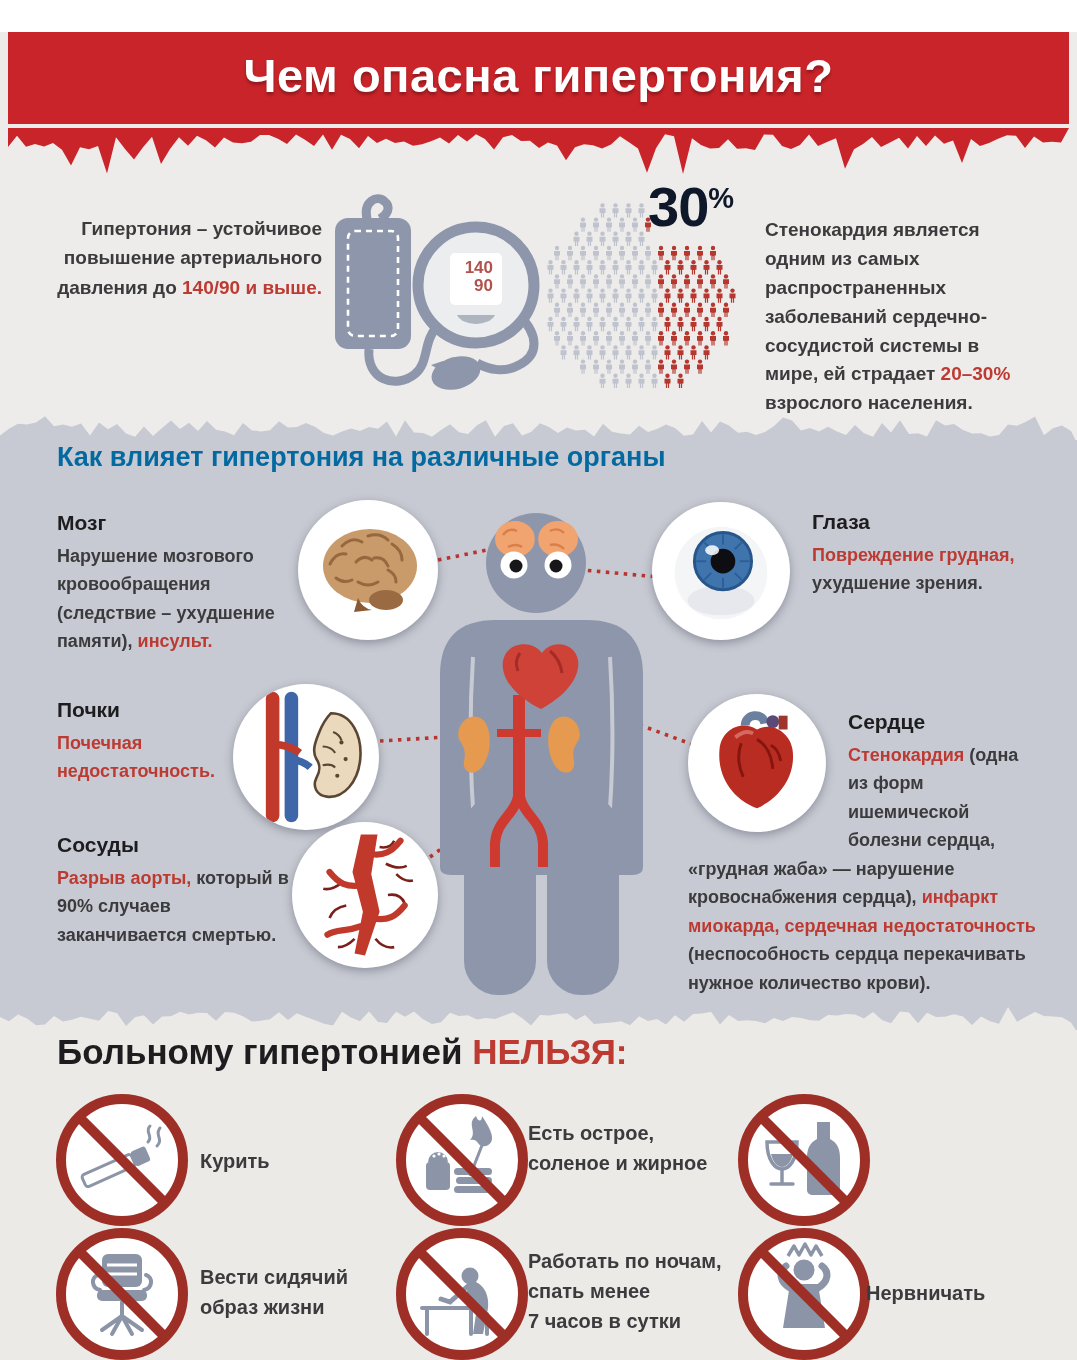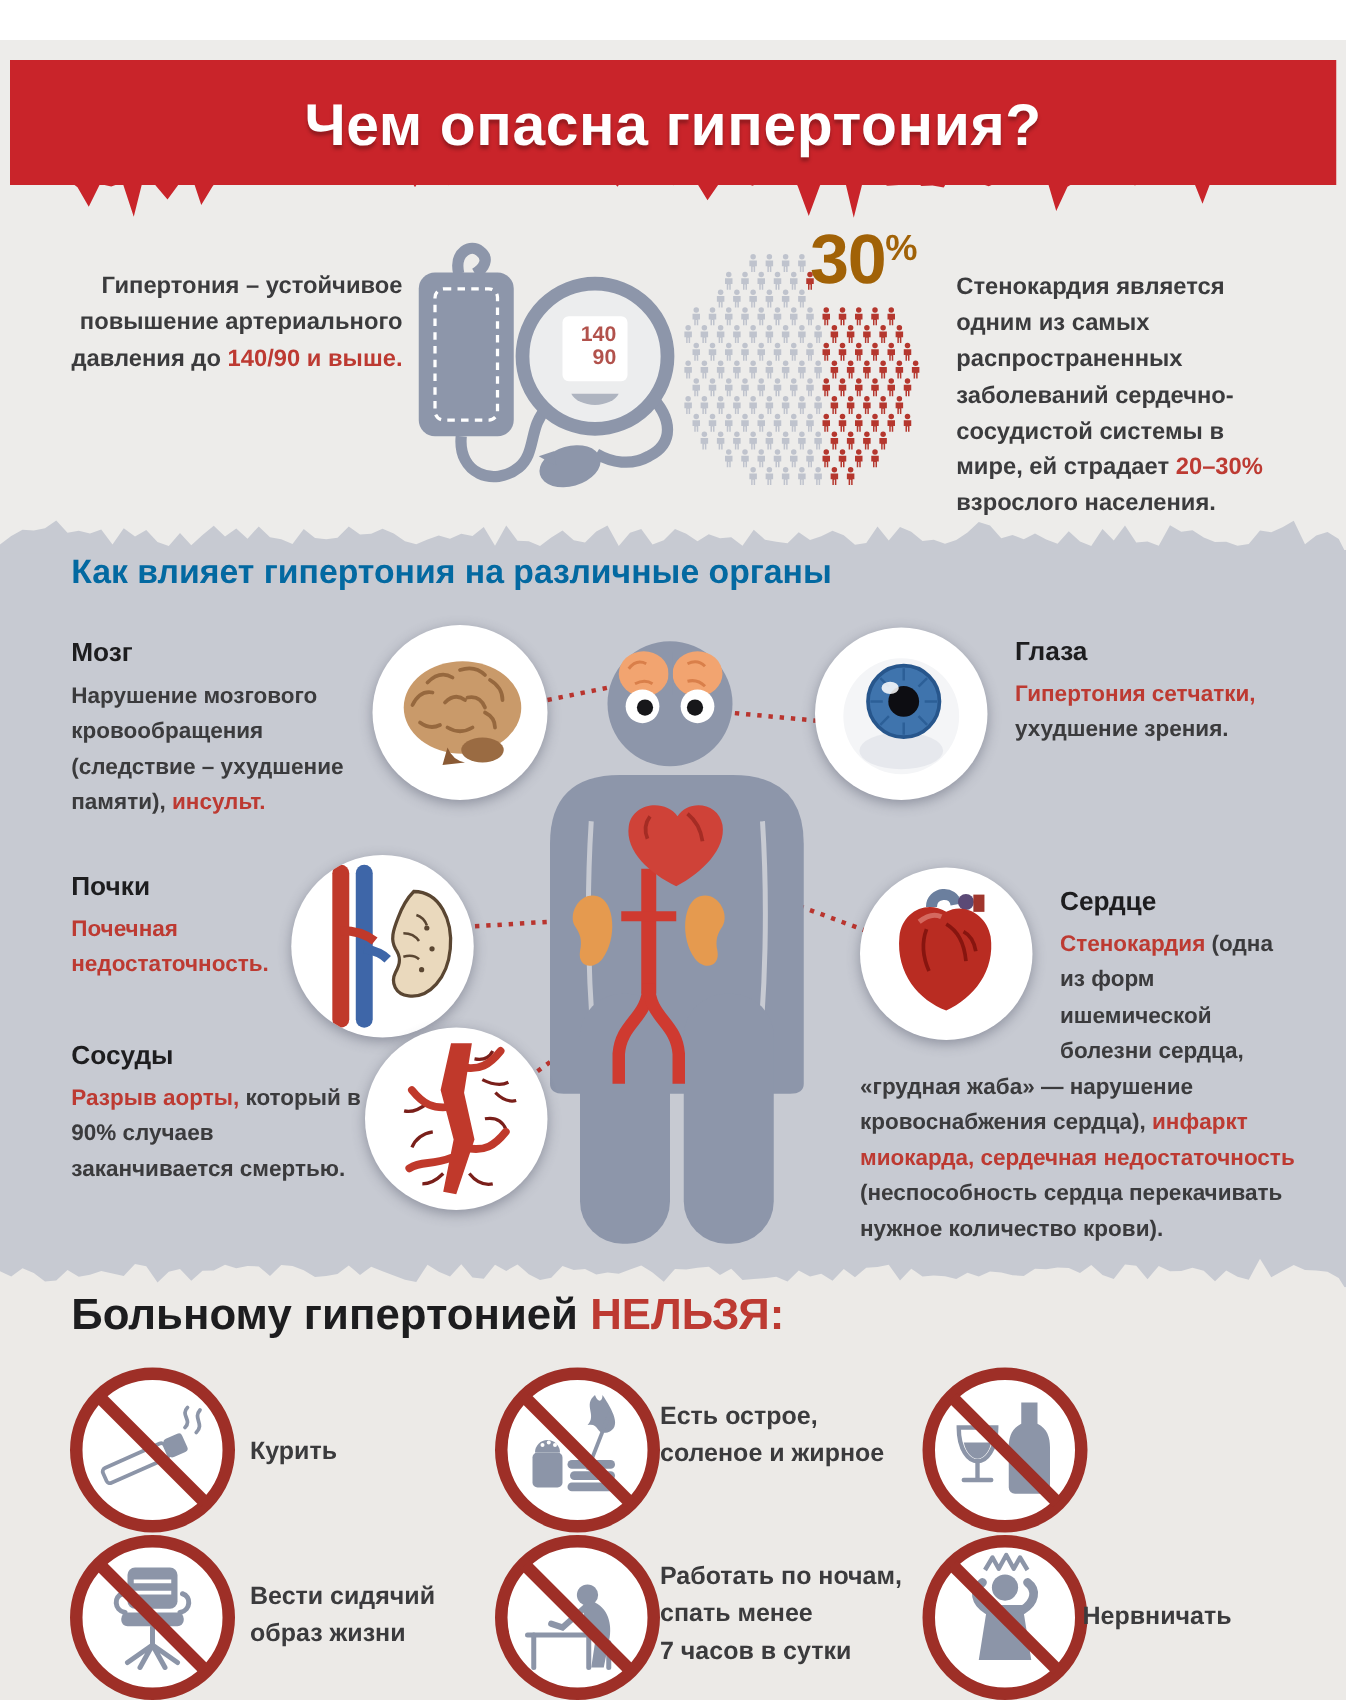--- a/index.html
+++ b/index.html
@@ -3,31 +3,31 @@
 <meta charset="utf-8">
 <style>
   html,body{margin:0;padding:0;background:#fff;}
   .page{position:relative;width:1077px;height:1360px;background:#fff;overflow:hidden;
         font-family:"Liberation Sans","DejaVu Sans",sans-serif;}
   .sec{position:absolute;left:0;width:1077px;z-index:0;}
   .sec-top{top:0;height:440px;background:#edecea;}
   .sec-mid{top:440px;height:590px;background:#c7cad2;}
   .sec-bot{top:1030px;height:330px;background:#eceae7;}
   .top-white{position:absolute;top:0;left:0;width:1077px;height:32px;background:#ffffff;z-index:4;}
-  .banner{position:absolute;left:8px;top:48px;width:1061px;height:100px;background:#c9242a;z-index:2;}
+  .banner{position:absolute;left:8px;top:24px;width:1061px;height:100px;background:#c9242a;z-index:2;}
   .banner-title{position:absolute;left:0;top:24px;width:100%;text-align:center;color:#fff;
     font-size:47px;font-weight:800;letter-spacing:.5px;text-shadow:0 3px 3px rgba(0,0,0,.28);}
   .tear{position:absolute;z-index:1;pointer-events:none;}
   .txt{font-weight:700;color:#3b3b3d;}
   .red{color:#bd3a32;}
   .intro-def{position:absolute;left:50px;top:214px;width:272px;text-align:right;
     font-size:19px;line-height:1.55;z-index:3;}
   .intro-prev{position:absolute;left:765px;top:216px;width:258px;text-align:left;
     font-size:19px;line-height:1.52;z-index:3;}
-  .stat{position:absolute;left:648px;top:174px;z-index:4;color:#a16207;font-weight:800;}
+  .stat{position:absolute;left:648px;top:174px;z-index:4;color:#0f172a;font-weight:800;}
   .stat-val{font-size:56px;letter-spacing:-1px;}
   .stat-unit{font-size:29px;vertical-align:18px;}
   .mid-heading{position:absolute;left:57px;top:442px;font-size:27px;font-weight:800;color:#0369a1;z-index:3;}
   .organ-title{font-size:21px;font-weight:800;color:#1d1d1f;margin:0 0 7px 0;}
   .organ-p{font-size:18px;line-height:1.58;font-weight:700;color:#3b3b3d;margin:0;}
   .organ-block{position:absolute;z-index:3;}
   .circle{background:#fff;border-radius:50%;box-shadow:0 3px 10px rgba(70,75,95,.45);
     overflow:hidden;position:absolute;z-index:3;}
   .heart-wrap{position:absolute;left:688px;top:694px;width:350px;z-index:3;}
   .heart-float{float:left;width:160px;height:146px;}
@@ -347,21 +347,21 @@
     </svg>
   </div>
 
   <div class="organ-block" style="left:57px;top:511px;width:235px">
     <h3 class="organ-title">Мозг</h3>
     <p class="organ-p"><span>Нарушение мозгового кровообращения (следствие – ухудшение памяти), </span><span class="red">инсульт.</span></p>
   </div>
 
   <div class="organ-block" style="left:812px;top:510px;width:218px">
     <h3 class="organ-title">Глаза</h3>
-    <p class="organ-p"><span class="red">Гипертония сетчатки,</span><span> ухудшение зрения.</span></p>
+    <p class="organ-p"><span class="red">Повреждение грудная,</span><span> ухудшение зрения.</span></p>
   </div>
 
   <div class="organ-block" style="left:57px;top:698px;width:210px">
     <h3 class="organ-title">Почки</h3>
     <p class="organ-p"><span class="red">Почечная недостаточность.</span></p>
   </div>
 
   <div class="heart-wrap">
     <div class="heart-float">
       <div class="circle" style="width:138px;height:138px">

